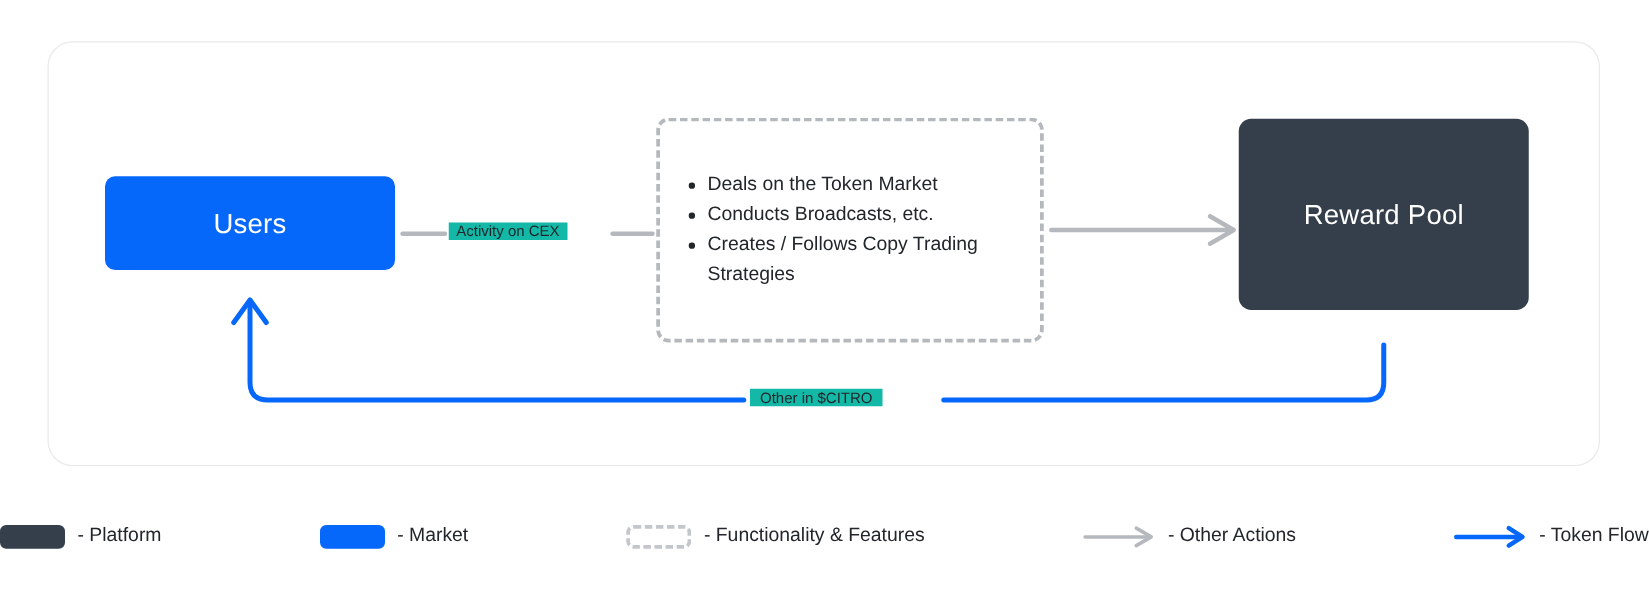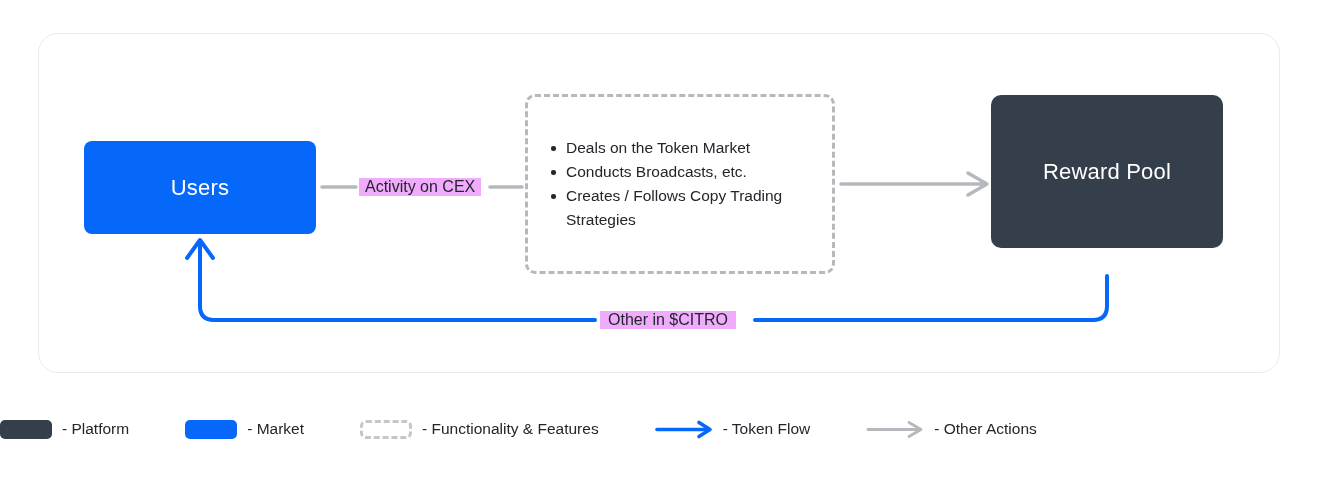--- a/index.html
+++ b/index.html
@@ -41,21 +41,21 @@
     display: flex;
     align-items: center;
     justify-content: center;
     text-align: center;
   }
 
   .node-users {
     left: 84px;
     top: 141px;
     width: 232px;
-    height: 93px;
+    height: 75px;
     background: #0668fa;
     border-radius: 8px;
   }
   .node-users .node-label {
     color: #ffffff;
     font-size: 22px;
     letter-spacing: .2px;
   }
 
   .node-reward {
@@ -104,23 +104,23 @@
     top: 10px;
     width: 4.5px;
     height: 4.5px;
     border-radius: 50%;
     background: #22262b;
   }
 
   
   .edge-label {
     position: absolute;
-    font-size: 16px;
+    font-size: 12px;
     color: #22262b;
-    background: #f0abfc;
+    background: #14b8a6;
     white-space: nowrap;
   }
   .label-activity {
     left: 359px;
     top: 178px;
     padding: 0 6px;
   }
   .label-reward {
     left: 600px;
     top: 311px;
@@ -139,21 +139,21 @@
 
   
   .legend {
     position: absolute;
     left: 0;
     top: 404px;
     width: 1319px;
     height: 50px;
     display: flex;
     align-items: center;
-    justify-content: flex-start;
+    justify-content: space-between;
     gap: 56px;
   }
   .legend-item {
     display: flex;
     align-items: center;
     gap: 10px;
   }
   .legend-text {
     font-size: 15.5px;
     color: #22262b;
@@ -230,28 +230,28 @@
       <span class="legend-text">- Market</span>
     </div>
 
     <div class="legend-item">
       <span class="swatch swatch-dashed"></span>
       <span class="legend-text">- Functionality &amp; Features</span>
     </div>
 
     <div class="legend-item">
       <svg class="swatch-arrow" viewBox="0 0 58 19" xmlns="http://www.w3.org/2000/svg">
+        <line x1="2" y1="9.5" x2="52" y2="9.5" stroke="#b5b8bc" stroke-width="2.8" stroke-linecap="round"></line>
+        <polyline points="43,2.5 55,9.5 43,16.5" fill="none" stroke="#b5b8bc" stroke-width="2.8" stroke-linecap="round" stroke-linejoin="round"></polyline>
+      </svg>
+      <span class="legend-text">- Other Actions</span>
+    </div>
+
+    <div class="legend-item">
+      <svg class="swatch-arrow" viewBox="0 0 58 19" xmlns="http://www.w3.org/2000/svg">
         <line x1="2" y1="9.5" x2="52" y2="9.5" stroke="#0668fa" stroke-width="3.6" stroke-linecap="round"></line>
         <polyline points="44,2.5 55,9.5 44,16.5" fill="none" stroke="#0668fa" stroke-width="3.6" stroke-linecap="round" stroke-linejoin="round"></polyline>
       </svg>
       <span class="legend-text">- Token Flow</span>
     </div>
 
-    <div class="legend-item">
-      <svg class="swatch-arrow" viewBox="0 0 58 19" xmlns="http://www.w3.org/2000/svg">
-        <line x1="2" y1="9.5" x2="52" y2="9.5" stroke="#b5b8bc" stroke-width="2.8" stroke-linecap="round"></line>
-        <polyline points="43,2.5 55,9.5 43,16.5" fill="none" stroke="#b5b8bc" stroke-width="2.8" stroke-linecap="round" stroke-linejoin="round"></polyline>
-      </svg>
-      <span class="legend-text">- Other Actions</span>
-    </div>
-
   </div>
 </div>
 
 </body></html>

